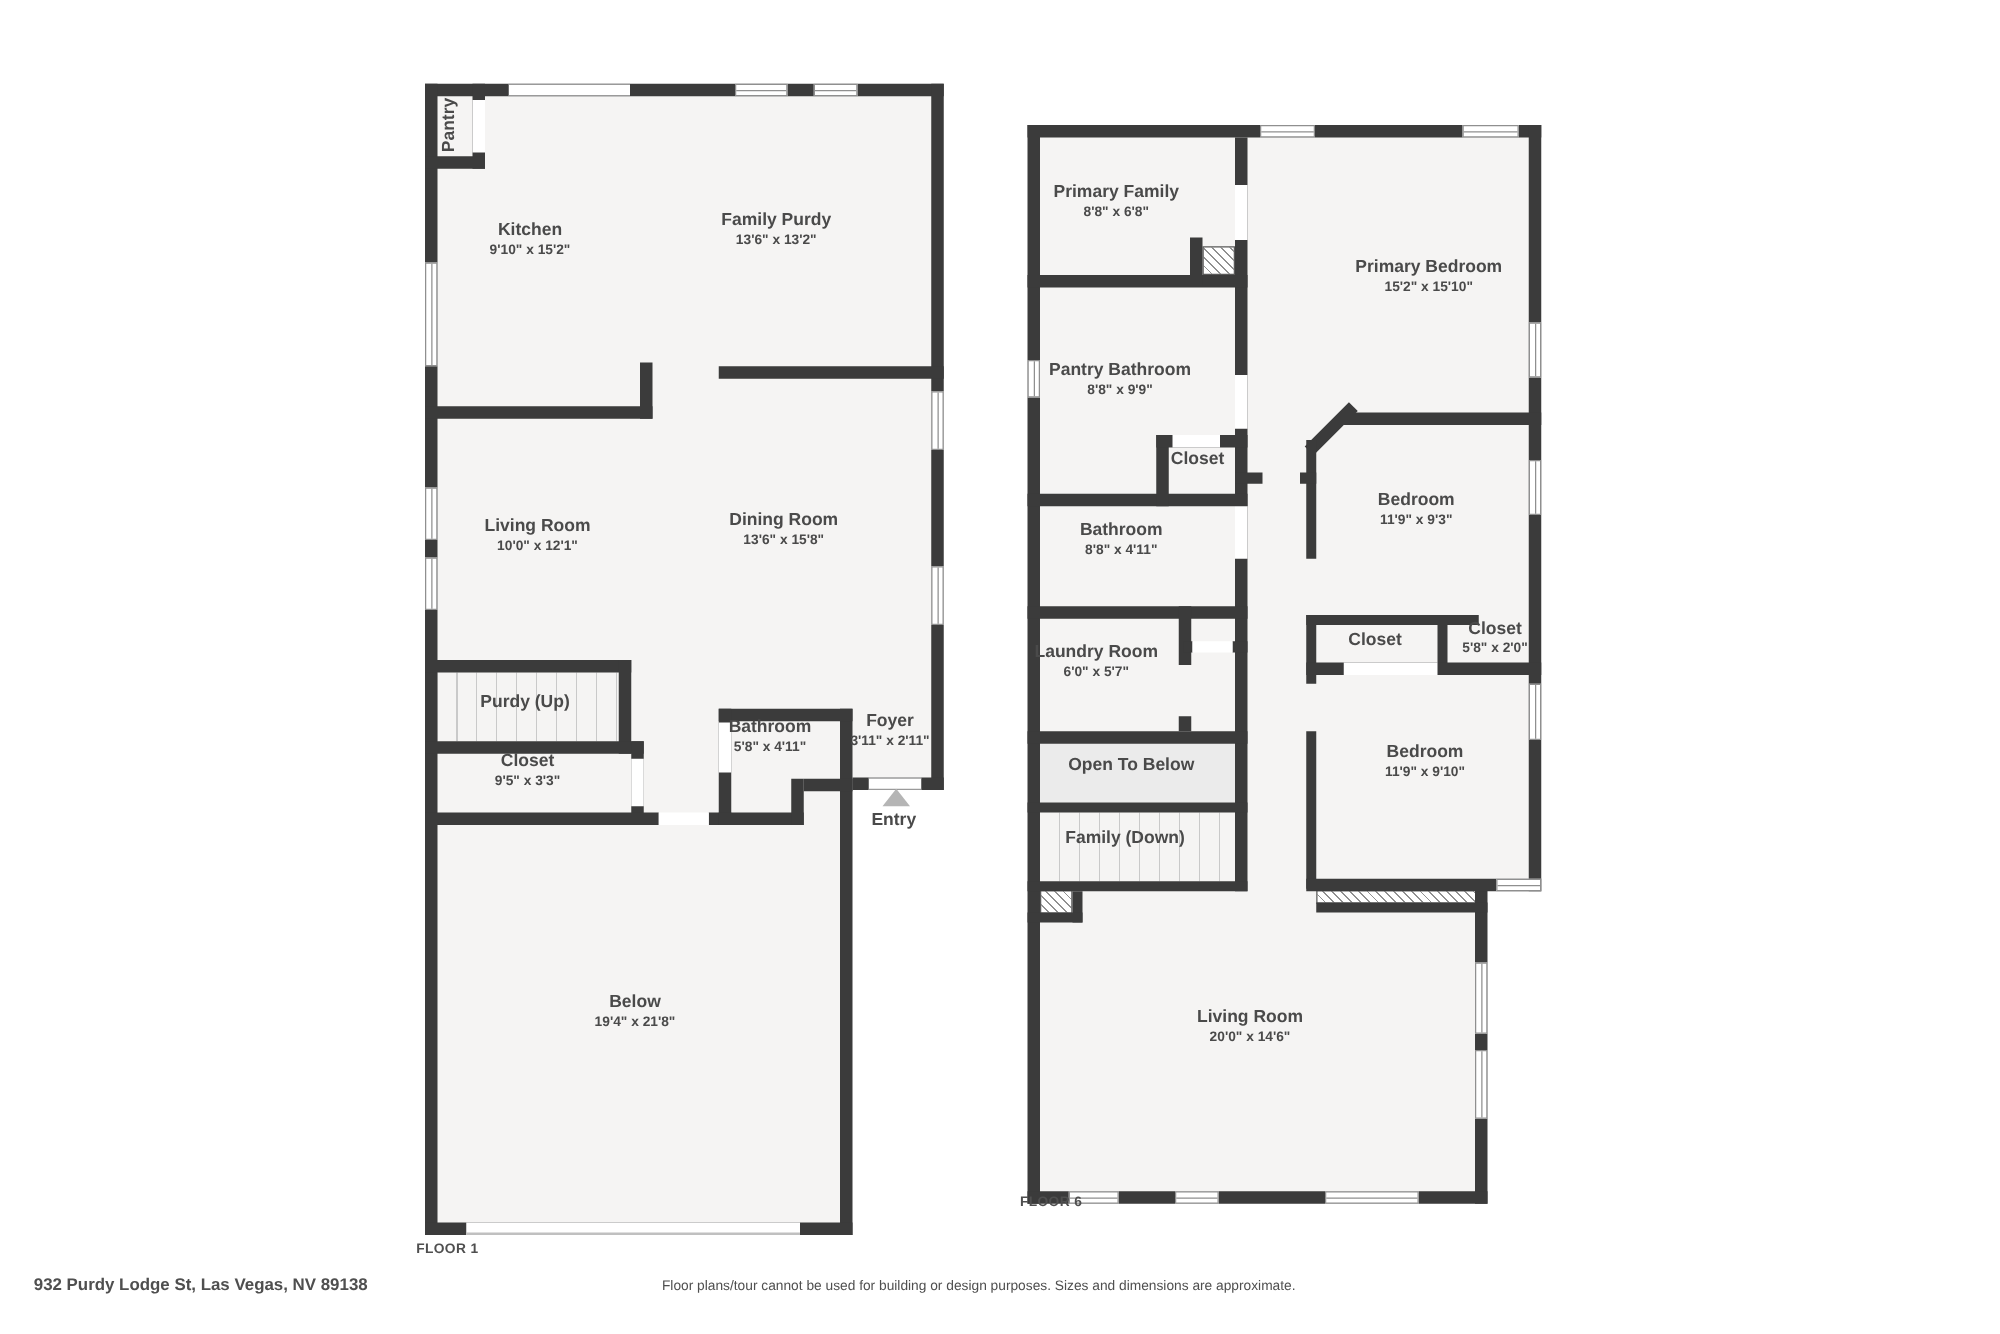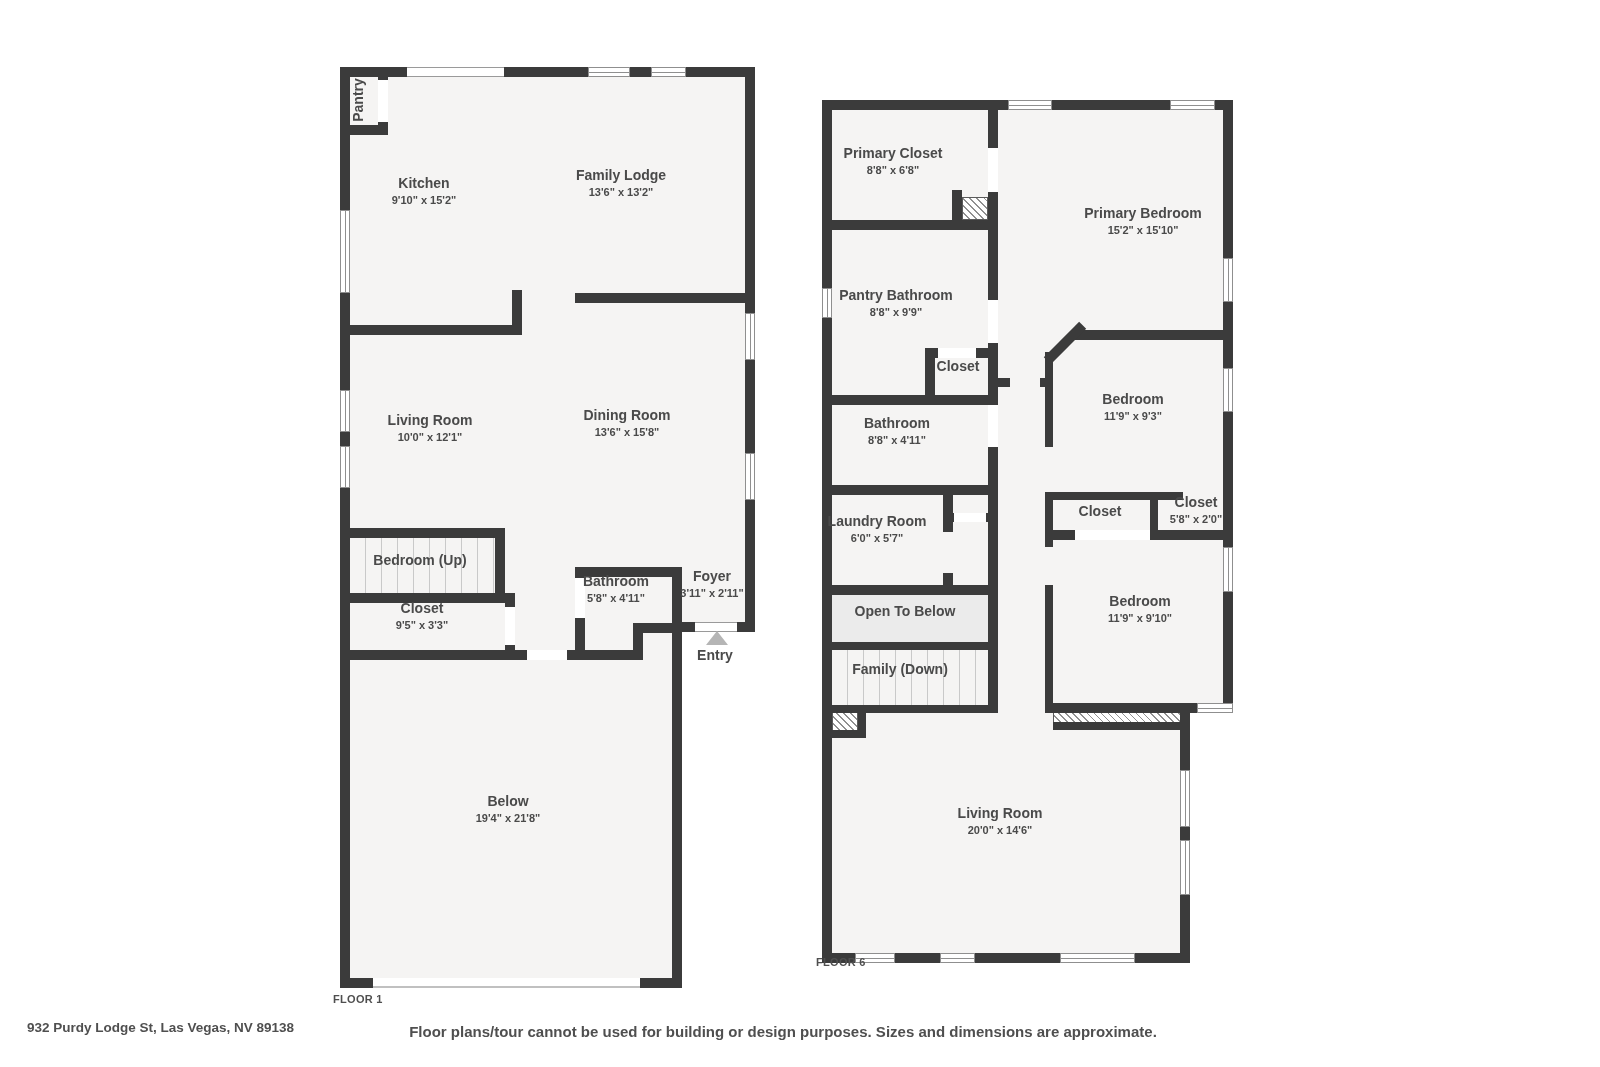--- a/index.html
+++ b/index.html
@@ -22,21 +22,21 @@
          background:repeating-linear-gradient(45deg,#fff 0 4px,#909090 4px 5px);}
   .otbfill{position:absolute;background:var(--otb);}
   .rlabel{position:absolute;transform:translate(-50%,-50%);text-align:center;white-space:nowrap;color:var(--txt);line-height:1.25;}
   .rlabel.vert{transform:translate(-50%,-50%) rotate(-90deg);}
   .rname{font-size:14px;font-weight:700;}
   .rdims{font-size:11px;font-weight:700;margin-top:1px;}
   .tri{position:absolute;width:0;height:0;border-left:11px solid transparent;border-right:11px solid transparent;
        border-bottom:14px solid var(--arrow);transform:translate(-50%,-50%);}
   .floor-tag{position:absolute;font-size:11px;font-weight:700;color:#4f4f4f;letter-spacing:.3px;}
   .address{position:absolute;font-size:13.5px;font-weight:700;color:#4f4f4f;}
-  .disclaimer{position:absolute;transform:translateX(-50%);font-size:15px;font-weight:700;color:#4f4f4f;white-space:nowrap;}
+  .disclaimer{position:absolute;transform:translateX(-50%);font-size:11px;font-weight:400;color:#4f4f4f;white-space:nowrap;}
 </style>
 </head>
 <body>
 
 <div id="plan">
 
   <div>
 
     <div class="fill" style="left:345px;top:72px;width:405px;height:555px"></div>
     <div class="fill" style="left:345px;top:572px;width:332px;height:411px"></div>
@@ -84,33 +84,33 @@
     <div class="tri" style="left:717px;top:638px"></div>
 
     <div class="rlabel vert" style="left:359px;top:100px">
       <div class="rname">Pantry</div>
     </div>
     <div class="rlabel" style="left:424px;top:191px">
       <div class="rname">Kitchen</div>
       <div class="rdims">9'10" x 15'2"</div>
     </div>
     <div class="rlabel" style="left:621px;top:183px">
-      <div class="rname">Family Lodge</div>
+      <div class="rname">Family Purdy</div>
       <div class="rdims">13'6" x 13'2"</div>
     </div>
     <div class="rlabel" style="left:430px;top:428px">
       <div class="rname">Living Room</div>
       <div class="rdims">10'0" x 12'1"</div>
     </div>
     <div class="rlabel" style="left:627px;top:423px">
       <div class="rname">Dining Room</div>
       <div class="rdims">13'6" x 15'8"</div>
     </div>
     <div class="rlabel" style="left:420px;top:561px">
-      <div class="rname">Bedroom (Up)</div>
+      <div class="rname">Purdy (Up)</div>
     </div>
     <div class="rlabel" style="left:422px;top:616px">
       <div class="rname">Closet</div>
       <div class="rdims">9'5" x 3'3"</div>
     </div>
     <div class="rlabel" style="left:616px;top:589px">
       <div class="rname">Bathroom</div>
       <div class="rdims">5'8" x 4'11"</div>
     </div>
     <div class="rlabel" style="left:712px;top:584px">
@@ -184,21 +184,21 @@
     <div class="win win-h" style="left:1060px;top:953px;width:75px;height:10px"></div>
     <div class="win win-h" style="left:1197px;top:703px;width:36px;height:10px"></div>
     <div class="gap" style="left:988px;top:148px;width:10px;height:44px"></div>
     <div class="gap" style="left:988px;top:300px;width:10px;height:43px"></div>
     <div class="gap" style="left:988px;top:405px;width:10px;height:42px"></div>
     <div class="gap" style="left:938px;top:348px;width:38px;height:10px"></div>
     <div class="gap" style="left:954px;top:513px;width:32px;height:9px"></div>
     <div class="gap" style="left:1075px;top:530px;width:75px;height:10px"></div>
 
     <div class="rlabel" style="left:893px;top:161px">
-      <div class="rname">Primary Closet</div>
+      <div class="rname">Primary Family</div>
       <div class="rdims">8'8" x 6'8"</div>
     </div>
     <div class="rlabel" style="left:1143px;top:221px">
       <div class="rname">Primary Bedroom</div>
       <div class="rdims">15'2" x 15'10"</div>
     </div>
     <div class="rlabel" style="left:896px;top:303px">
       <div class="rname">Pantry Bathroom</div>
       <div class="rdims">8'8" x 9'9"</div>
     </div>

